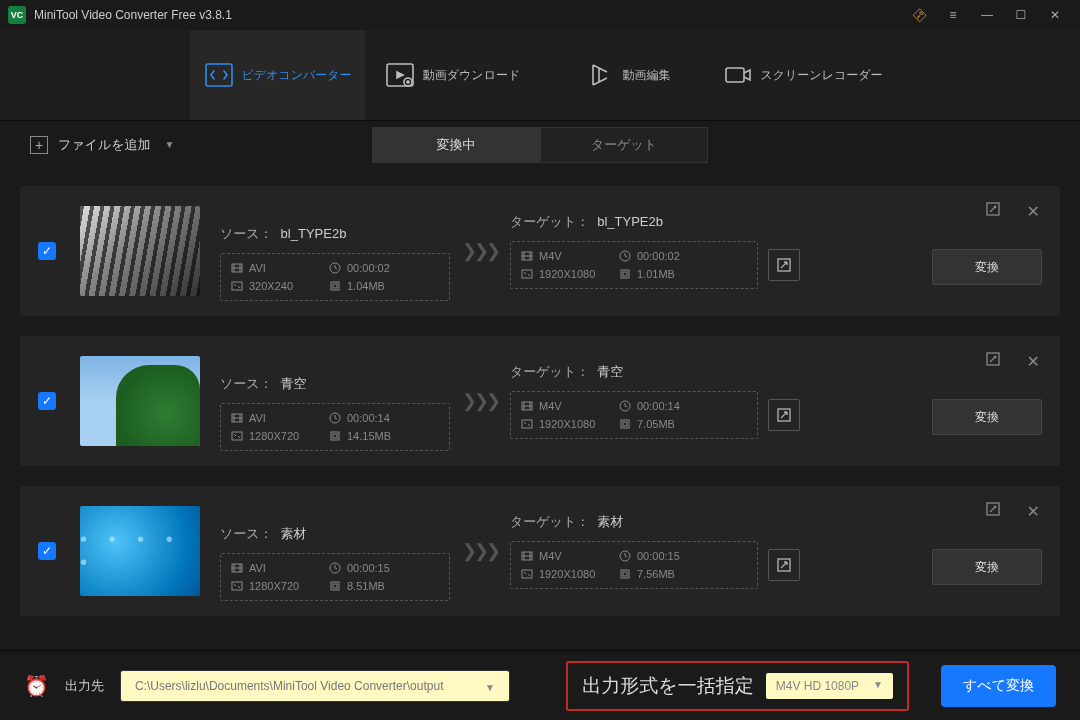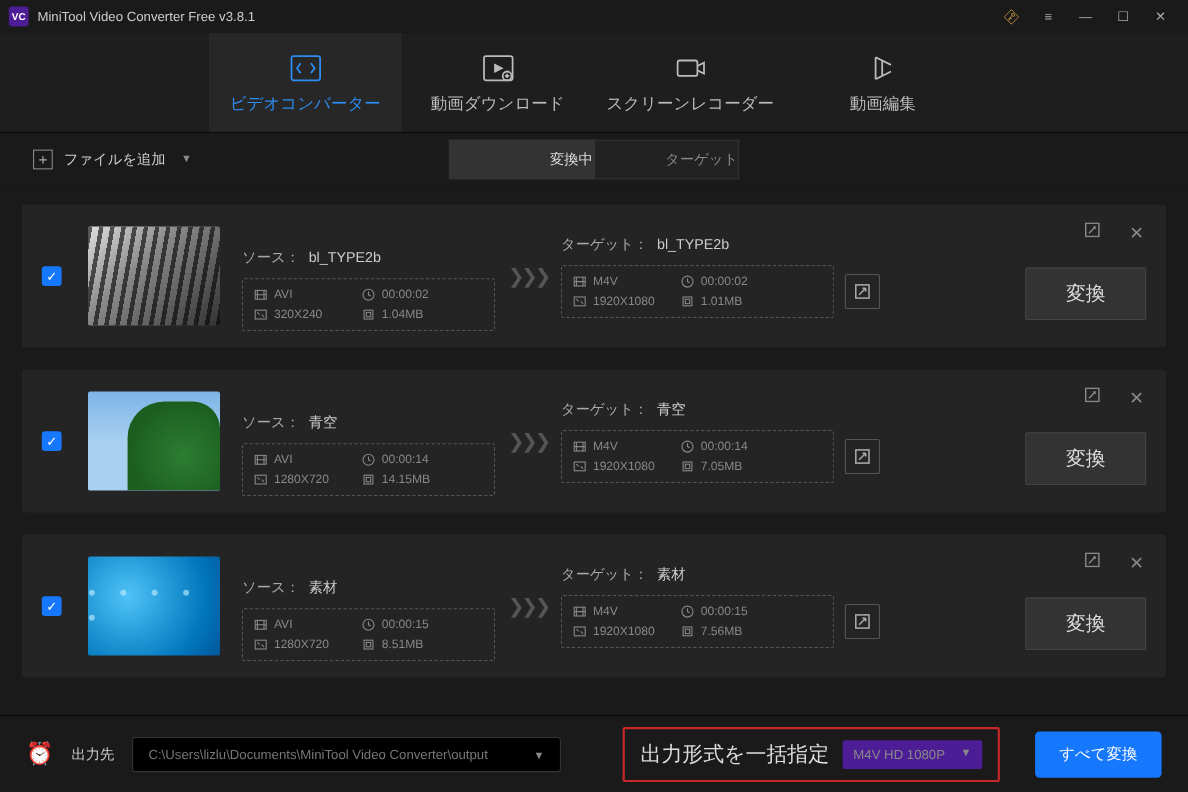--- a/index.html
+++ b/index.html
@@ -1,31 +1,31 @@
 <!DOCTYPE html>
 <html><head>
 <meta charset="utf-8">
 <style>
 * { margin:0; padding:0; box-sizing:border-box; font-family:"Segoe UI","Microsoft YaHei",sans-serif; }
 body { background:#111; color:#ccc; width:1080px; height:720px; overflow:hidden; position:relative; }
 .titlebar { height:30px; background:#1a1a1a; display:flex; align-items:center; padding:0 8px; font-size:12px; }
-.logo { width:18px; height:18px; background:#4c1d95; border-radius:3px; margin-right:8px; display:flex; align-items:center; justify-content:center; color:#fff; font-size:9px; font-weight:bold; }
+.logo { width:18px; height:18px; background:#15803d; border-radius:3px; margin-right:8px; display:flex; align-items:center; justify-content:center; color:#fff; font-size:9px; font-weight:bold; }
 .titlebar-spacer { flex:1; }
 .tb-btn { width:34px; height:30px; display:flex; align-items:center; justify-content:center; color:#aaa; cursor:pointer; }
 .key-icon { color:#d9a441; font-size:14px; transform:rotate(45deg); }
 .tabs { height:90px; background:#1e1e1e; display:flex; justify-content:center; gap:0; }
-.tab { width:175px; display:flex; flex-direction:column; align-items:center; justify-content:center; color:#bbb; font-size:15px; cursor:pointer; gap:8px; }
+.tab { width:175px; display:flex; flex-direction:row; align-items:center; justify-content:center; color:#bbb; font-size:12px; cursor:pointer; gap:8px; }
 .tab.active { background:#272727; color:#2d8cf0; }
 .tab-ic { width:30px; height:30px; display:flex; align-items:center; justify-content:center; }
 .toolbar { height:48px; background:#1a1a1a; display:flex; align-items:center; padding:0 20px; border-top:1px solid #0a0a0a; }
 .add-btn { display:flex; align-items:center; gap:10px; color:#ccc; font-size:13px; cursor:pointer; padding:6px 10px; }
 .plus-sq { width:18px; height:18px; border:1px solid #888; display:flex; align-items:center; justify-content:center; font-size:14px; line-height:1; color:#aaa; }
 .chev { font-size:10px; color:#888; margin-left:4px; }
 .status-tabs { margin-left:auto; margin-right:auto; display:flex; position:absolute; left:50%; transform:translateX(-50%); }
-.st { width:132px; height:36px; display:flex; align-items:center; justify-content:flex-end; font-size:13px; color:#888; cursor:pointer; background:#222; border:1px solid #333; }
+.st { width:168px; height:36px; display:flex; align-items:center; justify-content:center; font-size:13px; color:#888; cursor:pointer; background:#222; border:1px solid #333; }
 .st.active { background:#333; color:#ddd; }
 .list { padding:18px 20px 0 20px; background:#1a1a1a; height:500px; overflow:hidden; }
 .item { background:#242424; border-radius:3px; height:130px; margin-bottom:20px; display:flex; align-items:center; padding:0 18px; position:relative; }
 .chk { width:18px; height:18px; background:#1677ff; border-radius:3px; display:flex; align-items:center; justify-content:center; color:#fff; font-size:12px; margin-right:24px; cursor:pointer; }
 .thumb { width:120px; height:90px; border-radius:2px; margin-right:20px; background:#555; }
 .th1 { background:linear-gradient(135deg,#e0e0e0 0%,#888 40%,#333 100%); position:relative; overflow:hidden; }
 .th1::after { content:""; position:absolute; inset:0; background:repeating-linear-gradient(100deg,rgba(0,0,0,.6) 0 4px,transparent 4px 10px); }
 .th2 { background:linear-gradient(to bottom,#7db4e6 0%,#a8d0f0 50%); position:relative; overflow:hidden; }
 .th2::after { content:""; position:absolute; right:0; bottom:0; width:70%; height:90%; background:radial-gradient(circle at 60% 60%,#2e7d32 0%,#1b5e20 70%); border-radius:40% 30% 0 0; }
 .th3 { background:radial-gradient(circle at 30% 40%,#4fc3f7 0%,#0277bd 70%,#01579b 100%); position:relative; }
@@ -37,28 +37,28 @@
 .box-row { display:flex; gap:18px; margin-bottom:6px; }
 .box-row:last-child { margin-bottom:0; }
 .bi { display:flex; align-items:center; gap:6px; min-width:80px; }
 .bi svg,.bi .ic { width:12px; height:12px; flex-shrink:0; }
 .arrows { flex:0 0 60px; text-align:center; color:#555; font-size:18px; letter-spacing:-3px; }
 .tgt-col { flex:0 0 290px; display:flex; align-items:flex-start; gap:10px;justify-content:flex-end; }
 .tgt-main { flex:1; }
 .sq-btn { width:32px; height:32px; border:1px solid #555; border-radius:2px; display:flex; align-items:center; justify-content:center; color:#aaa; cursor:pointer; margin-top:36px; }
 .edit-ic { position:absolute; top:16px; right:60px; color:#888; cursor:pointer; font-size:14px; }
 .close-ic { position:absolute; top:16px; right:20px; color:#888; cursor:pointer; font-size:16px; }
-.conv-btn { width:110px; height:48px; background:#333; border:1px solid #444; color:#ddd; font-size:18px; display:flex; align-items:center; justify-content:center; cursor:pointer; margin-left:auto; border-radius:2px;margin-top:32px; }
+.conv-btn { width:110px; height:36px; background:#333; border:1px solid #444; color:#ddd; font-size:12px; display:flex; align-items:center; justify-content:center; cursor:pointer; margin-left:auto; border-radius:2px;margin-top:32px; }
 .footer { position:absolute; bottom:0; left:0; right:0; height:70px; background:#1a1a1a; display:flex; align-items:center; padding:0 24px; gap:16px; border-top:1px solid #0a0a0a; }
 .clock { color:#888; font-size:20px; }
 .out-lbl { font-size:13px; color:#ccc; }
-.path-box { background:#000000; border:1px solid #333; border-radius:3px; padding:8px 14px; font-size:12px; color:#777; display:flex; align-items:flex-end; gap:10px; width:390px; cursor:pointer; }
+.path-box { background:#fef9c3; border:1px solid #333; border-radius:3px; padding:8px 14px; font-size:12px; color:#777; display:flex; align-items:flex-end; gap:10px; width:390px; cursor:pointer; }
 .batch { margin-left:auto; display:flex; align-items:center; gap:12px; border:2px solid #c62828; padding:10px 14px; border-radius:2px; }
 .batch-lbl { font-size:19px; color:#ddd; }
-.fmt-sel { background:#4c1d95; padding:6px 10px; font-size:12px; color:#888; display:flex; align-items:flex-start; gap:10px; cursor:pointer; border-radius:2px; }
+.fmt-sel { background:#fef9c3; padding:6px 10px; font-size:12px; color:#888; display:flex; align-items:flex-start; gap:10px; cursor:pointer; border-radius:2px; }
 .all-btn { background:#1677ff; color:#fff; font-size:14px; font-weight:500; padding:12px 22px; border-radius:4px; cursor:pointer; margin-left:16px; }
 svg { display:block; }
 </style>
 </head>
 <body>
 
 <div class="titlebar">
   <div class="logo">VC</div>
   <span>MiniTool Video Converter Free v3.8.1</span>
   <div class="titlebar-spacer"></div>
@@ -95,34 +95,34 @@
           <rect x="2" y="2" width="26" height="22" rx="2"></rect>
           <path d="M12 10 l6 3 l-6 3 z" fill="#bbb"></path>
           <circle cx="23" cy="20" r="4"></circle>
           <path d="M23 18 v4 M21 20 h4"></path>
         </svg>
       </div>
     <span>動画ダウンロード</span>
   </div>
   <div class="tab">
     <div class="tab-ic">
+        <svg width="26" height="26" viewBox="0 0 26 26" stroke="#bbb" fill="none" stroke-width="1.6">
+          <path d="M6 3 v20 M6 3 l14 7 M6 23 l14 -7 M12 6 v14"></path>
+        </svg>
+      </div>
+    <span>動画編集</span>
+  </div>
+  <div class="tab">
+    <div class="tab-ic">
         <svg width="30" height="26" viewBox="0 0 30 26" stroke="#bbb" fill="none" stroke-width="1.6">
           <rect x="3" y="6" width="18" height="14" rx="2"></rect>
           <path d="M21 11 l6 -3 v10 l-6 -3"></path>
         </svg>
       </div>
     <span>スクリーンレコーダー</span>
-  </div>
-  <div class="tab">
-    <div class="tab-ic">
-        <svg width="26" height="26" viewBox="0 0 26 26" stroke="#bbb" fill="none" stroke-width="1.6">
-          <path d="M6 3 v20 M6 3 l14 7 M6 23 l14 -7 M12 6 v14"></path>
-        </svg>
-      </div>
-    <span>動画編集</span>
   </div>
 </div>
 
 <div class="toolbar">
   <div class="add-btn">
     <span class="plus-sq">+</span>
     <span>ファイルを追加</span>
     <span class="chev">▼</span>
   </div>
   <div class="status-tabs">

